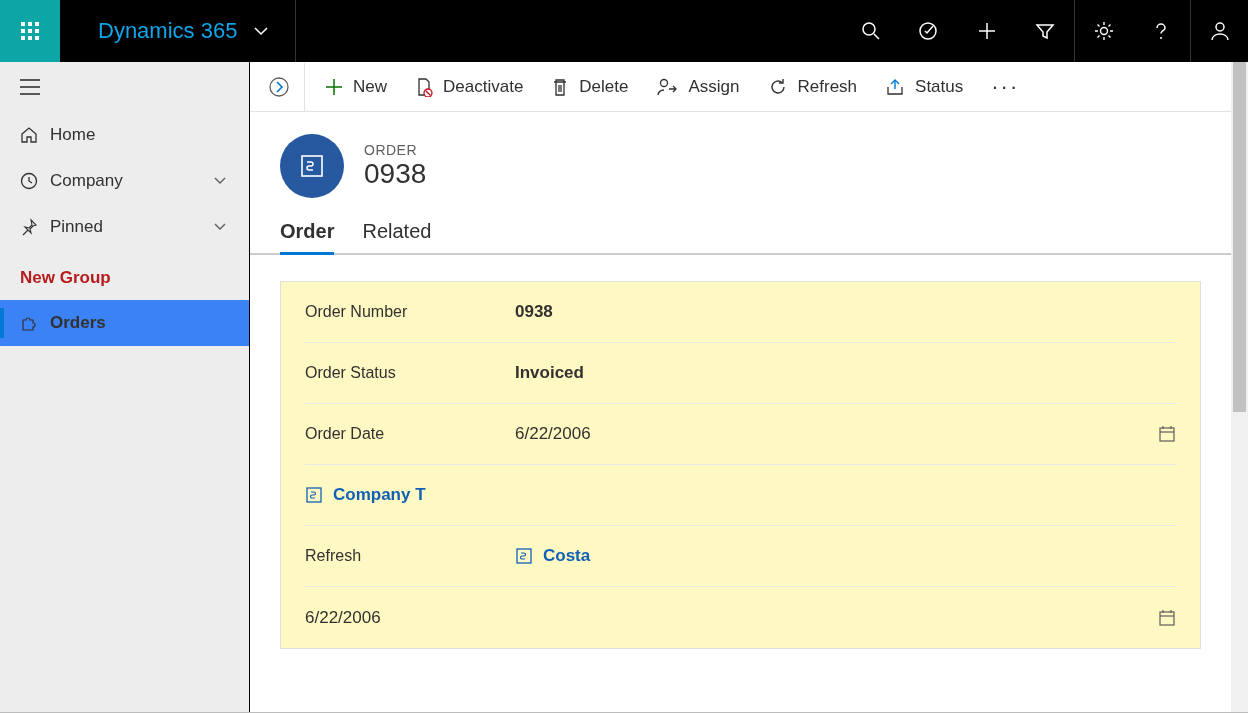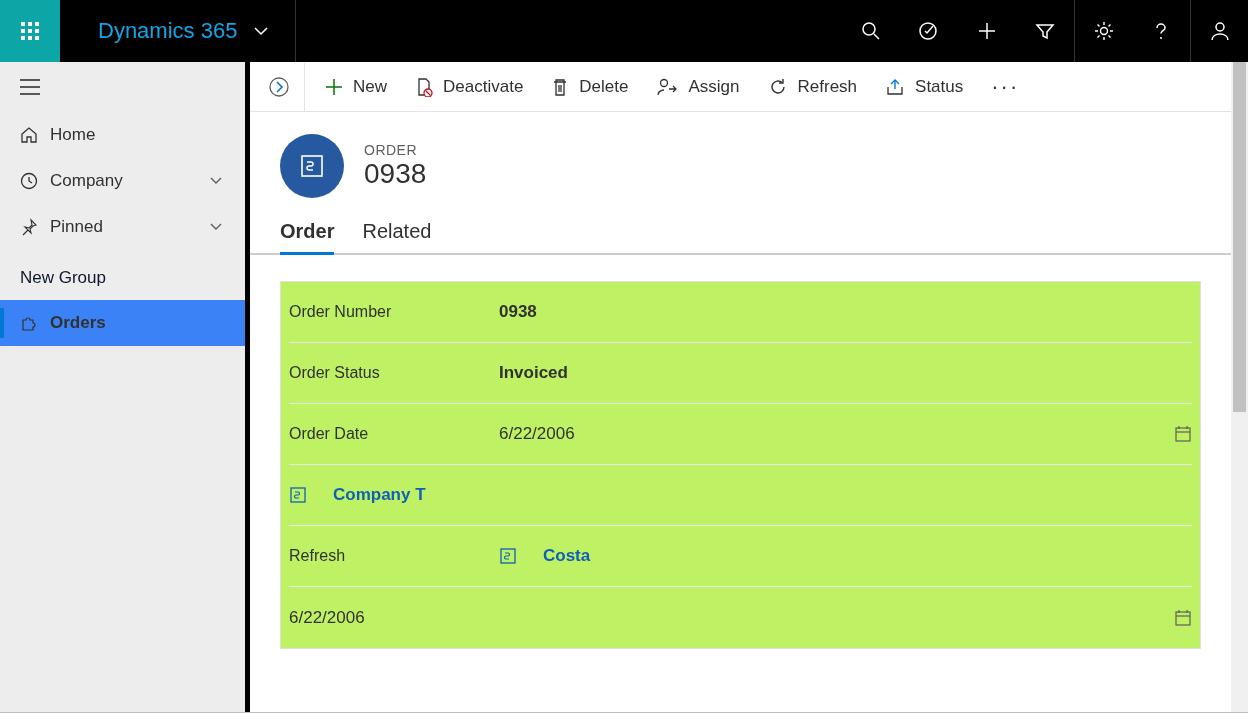--- a/index.html
+++ b/index.html
@@ -14,27 +14,27 @@
   .chev-down { margin-left:16px; }
   .top-spacer { flex:1; }
   .top-icons { display:flex; align-items:stretch; }
   .top-icon-btn { width:58px; display:flex; align-items:center; justify-content:center; }
   .top-sep { border-left:1px solid #333; }
   .top-user { width:58px; display:flex; align-items:center; justify-content:center; border-left:1px solid #333; }
 
   
   .body-row { flex:1; display:flex; height:651px; position:relative; }
 
-  .left-nav { width:250px; background:#ededed; border-right:5px solid #000000; display:flex; flex-direction:column; }
+  .left-nav { width:250px; background:#ededed; border-right:1px solid #000000; display:flex; flex-direction:column; }
   .hamburger-row { height:50px; display:flex; align-items:center; padding-left:20px; }
   .nav-item { height:46px; display:flex; align-items:center; padding-left:20px; font-size:17px; color:#323130; cursor:pointer; }
   .nav-item .nav-icon { width:30px; display:flex; align-items:center; }
   .nav-item .nav-label { flex:1; }
   .nav-item .nav-caret { padding-right:22px; }
-  .nav-group-label { font-size:17px; font-weight:400; color:#0f172a; padding:18px 0 12px 20px; }
+  .nav-group-label { font-size:17px; font-weight:700; color:#b91c1c; padding:18px 0 12px 20px; }
   .nav-item-active { background:#3b82f6; position:relative;font-weight:bold; }
   .nav-item-active::before { content:""; position:absolute; left:0; top:8px; bottom:8px; width:4px; background:#0078D4; }
 
   .main { flex:1; display:flex; flex-direction:column; background:#fff; }
 
   
   .cmdbar { height:50px; border-bottom:1px solid #e3e3e3; display:flex; align-items:center; padding:0 10px; }
   .collapse-btn { width:38px; height:38px; display:flex; align-items:center; justify-content:center; }
   .cmd-sep { width:1px; height:48px; background:#e3e3e3; margin:0 6px; }
   .cmd-item { display:flex; align-items:center; padding:0 14px; height:48px; font-size:17px; color:#323130; cursor:pointer; gap:10px; }
@@ -49,27 +49,27 @@
   .record-title { font-size:28px; color:#323130; }
 
   
   .tabs { display:flex; gap:28px; padding:0 30px; border-bottom:2px solid #ccc; }
   .tab { padding:8px 0 10px 0; font-size:20px; color:#323130; cursor:pointer; position:relative;}
   .tab.active { font-weight:600; }
   .tab.active::after { content:""; position:absolute; left:0; right:0; bottom:-2px; height:3px; background:#0078D4; }
 
   
   .form-wrap { flex:1; overflow:hidden; padding:26px 30px 0 30px; }
-  .form-card { border:1px solid #e1dfdd; background:#bef264; padding:0 8px; }
+  .form-card { border:1px solid #e1dfdd; background:#fef9c3; padding:0 24px; }
   .form-row { display:flex; align-items:center; height:61px; border-bottom:1px solid #e7e7e7; }
   .form-row:last-child { border-bottom:none; }
   .form-label { width:210px; font-size:16px; color:#323130; }
   .form-value { flex:1; font-size:17px; color:#323130; display:flex; align-items:center; gap:10px;}
   .form-value.bold { font-weight:600; }
-  .form-value .link { color:#1160B7; font-weight:600;margin-left:16px; }
+  .form-value .link { color:#1160B7; font-weight:600; }
   .lookup-icon { display:inline-flex; }
   .row-action { width:30px; display:flex; justify-content:flex-end; color:#605E5C; }
 
   
   .scrollbar { width:17px; background:#f0f0f0; position:relative; }
   .scroll-thumb { position:absolute; top:0; left:2px; right:2px; height:350px; background:#c1c1c1; }
 
   .bottom-line { position:absolute; left:0; right:0; bottom:0; height:1px; background:#bcbcbc; }
 
   svg { display:block; }

